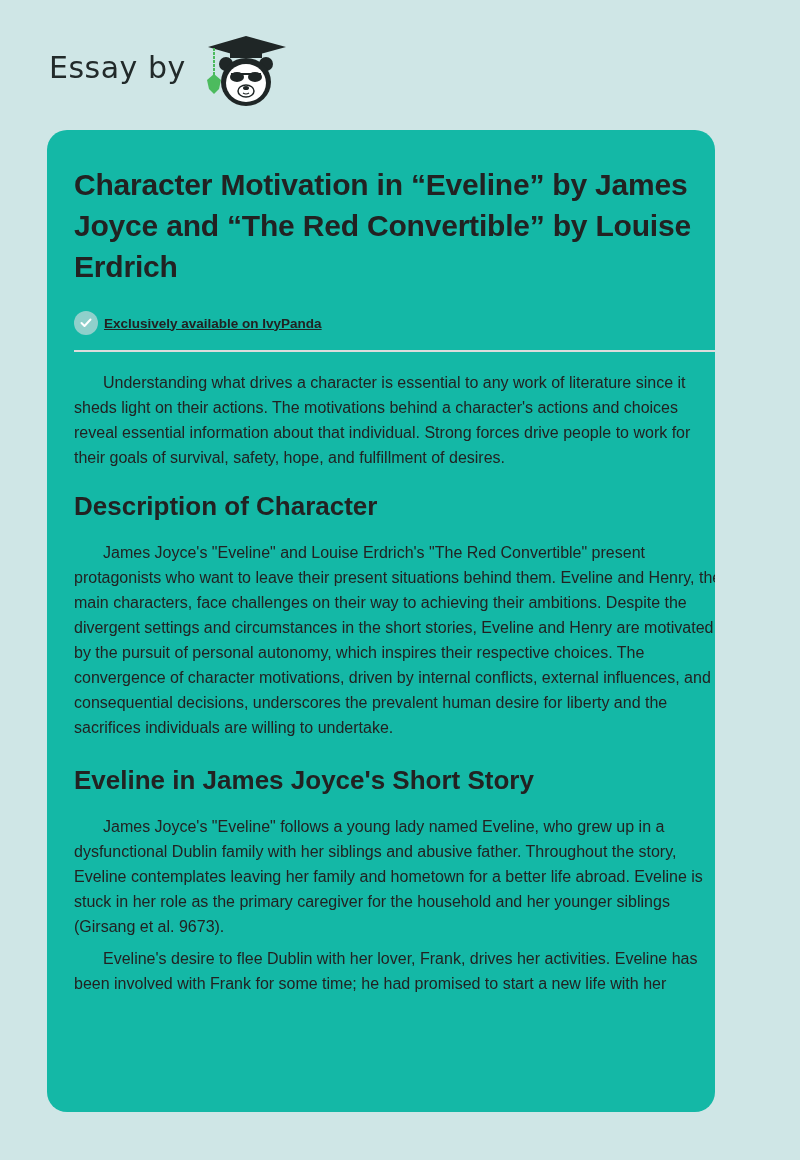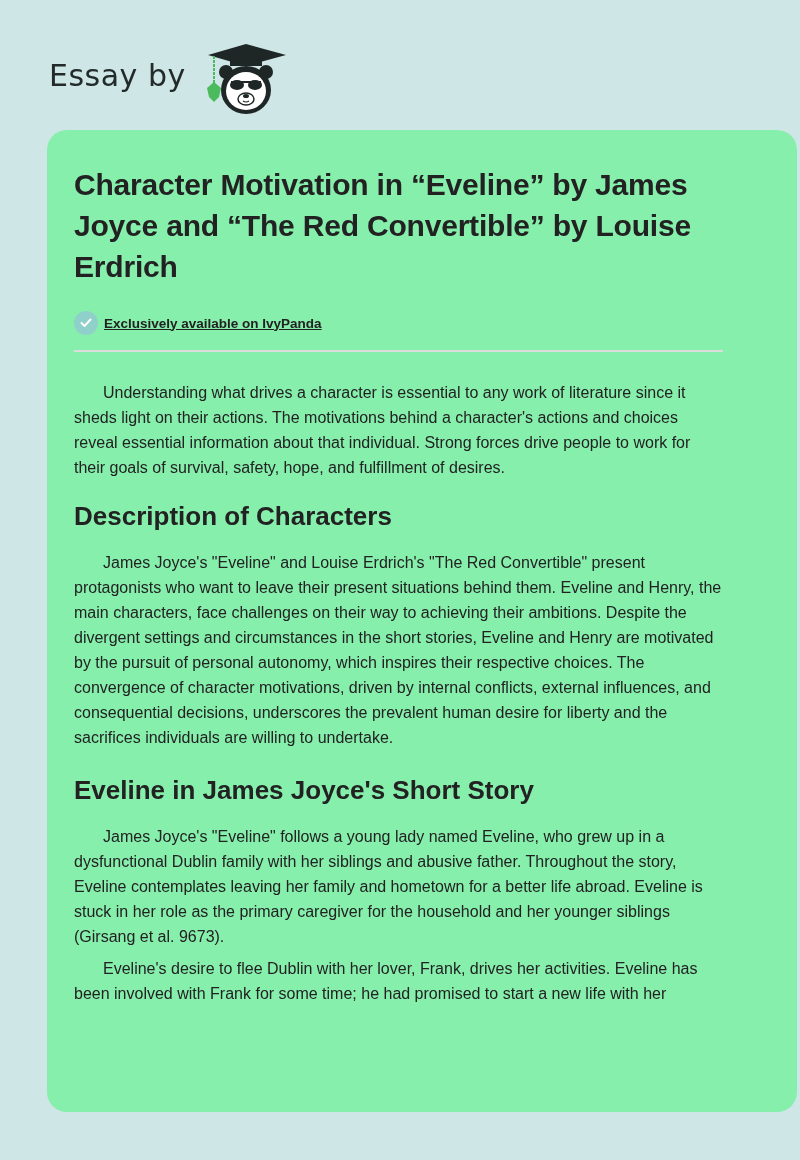--- a/index.html
+++ b/index.html
@@ -11,21 +11,21 @@
       height: 1160px;
       background: #cfe6e6;
       position: relative;
       overflow: hidden;
       font-family: "Liberation Sans", sans-serif;
       color: #222222;
     }
     .brand-header {
       position: absolute;
       left: 0;
-      top: 8px;
+      top: 0;
       width: 800px;
       height: 130px;
     }
     .essay-by {
       position: absolute;
       left: 49px;
       top: 50px;
       font-family: "DejaVu Sans", sans-serif;
       font-size: 30px;
       color: #222a2a;
@@ -51,23 +51,23 @@
     .brand-name sup {
       font-size: 14px;
       position: relative;
       top: -4px;
       font-weight: bold;
     }
     .card {
       position: absolute;
       left: 47px;
       top: 130px;
-      width: 750px;
+      width: 668px;
       height: 982px;
-      background: #86efac;
+      background: #14b8a6;
       border-radius: 20px;
       overflow: hidden;
     }
     .card-inner {
       position: absolute;
       left: 27px;
       top: 34px;
       width: 649px;
     }
     .doc-title {
@@ -160,22 +160,22 @@
       <span class="check-badge">
         <svg width="12" height="10" viewBox="0 0 12 10">
           <path d="M1.5,5 L4.5,8 L10.5,1.5" stroke="#ffffff" stroke-width="2" fill="none" stroke-linecap="round" stroke-linejoin="round"></path>
         </svg>
       </span>
       <span class="exclusive-text">Exclusively available on IvyPanda</span>
     </div>
 
     <div class="divider"></div>
 
-    <p class="para" style="margin-top:28px;">Understanding what drives a character is essential to any work of literature since it sheds light on their actions. The motivations behind a character's actions and choices reveal essential information about that individual. Strong forces drive people to work for their goals of survival, safety, hope, and fulfillment of desires.</p>
+    <p class="para" style="margin-top:18px;">Understanding what drives a character is essential to any work of literature since it sheds light on their actions. The motivations behind a character's actions and choices reveal essential information about that individual. Strong forces drive people to work for their goals of survival, safety, hope, and fulfillment of desires.</p>
 
-    <h2 class="section-heading" style="margin-top:20px;">Description of Characters</h2>
+    <h2 class="section-heading" style="margin-top:20px;">Description of Character</h2>
     <p class="para" style="margin-top:18px;">James Joyce's "Eveline" and Louise Erdrich's "The Red Convertible" present protagonists who want to leave their present situations behind them. Eveline and Henry, the main characters, face challenges on their way to achieving their ambitions. Despite the divergent settings and circumstances in the short stories, Eveline and Henry are motivated by the pursuit of personal autonomy, which inspires their respective choices. The convergence of character motivations, driven by internal conflicts, external influences, and consequential decisions, underscores the prevalent human desire for liberty and the sacrifices individuals are willing to undertake.</p>
 
     <h2 class="section-heading" style="margin-top:24px;">Eveline in James Joyce's Short Story</h2>
     <p class="para" style="margin-top:18px;">James Joyce's "Eveline" follows a young lady named Eveline, who grew up in a dysfunctional Dublin family with her siblings and abusive father. Throughout the story, Eveline contemplates leaving her family and hometown for a better life abroad. Eveline is stuck in her role as the primary caregiver for the household and her younger siblings (Girsang et al. 9673).</p>
     <p class="para" style="margin-top:7px;">Eveline's desire to flee Dublin with her lover, Frank, drives her activities. Eveline has been involved with Frank for some time; he had promised to start a new life with her</p>
   </div>
 </div>
 
 </body></html>

